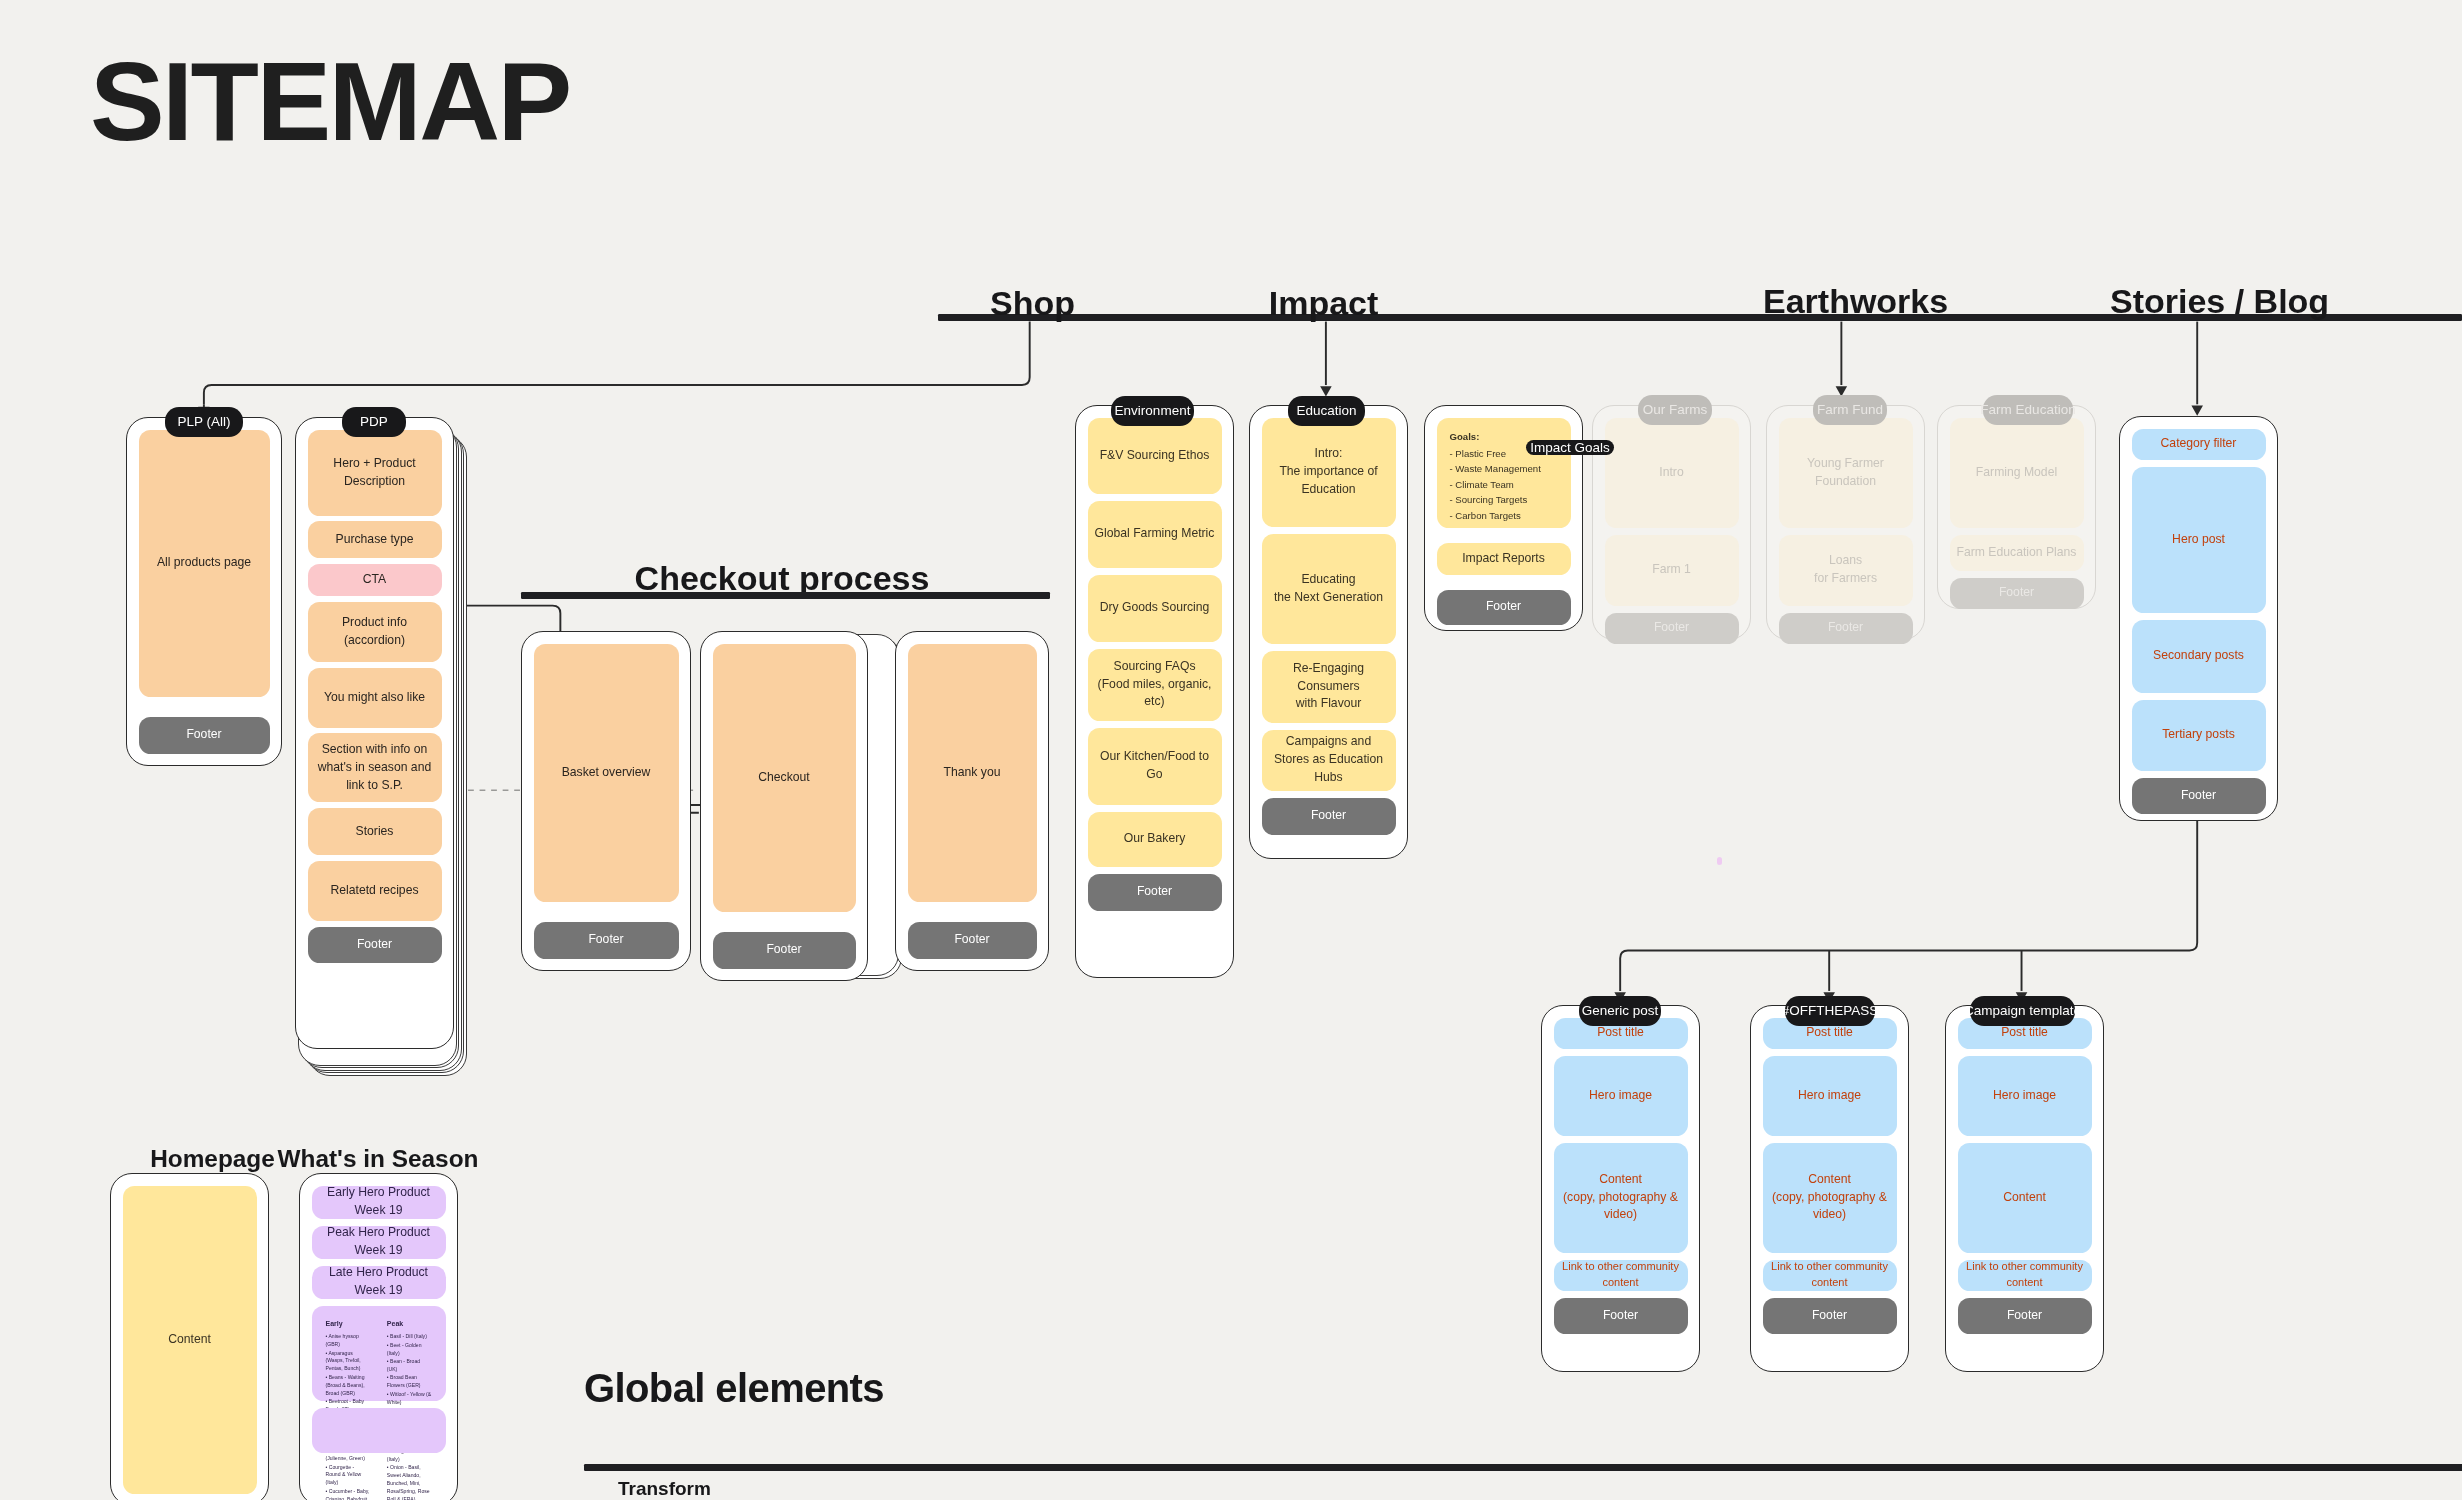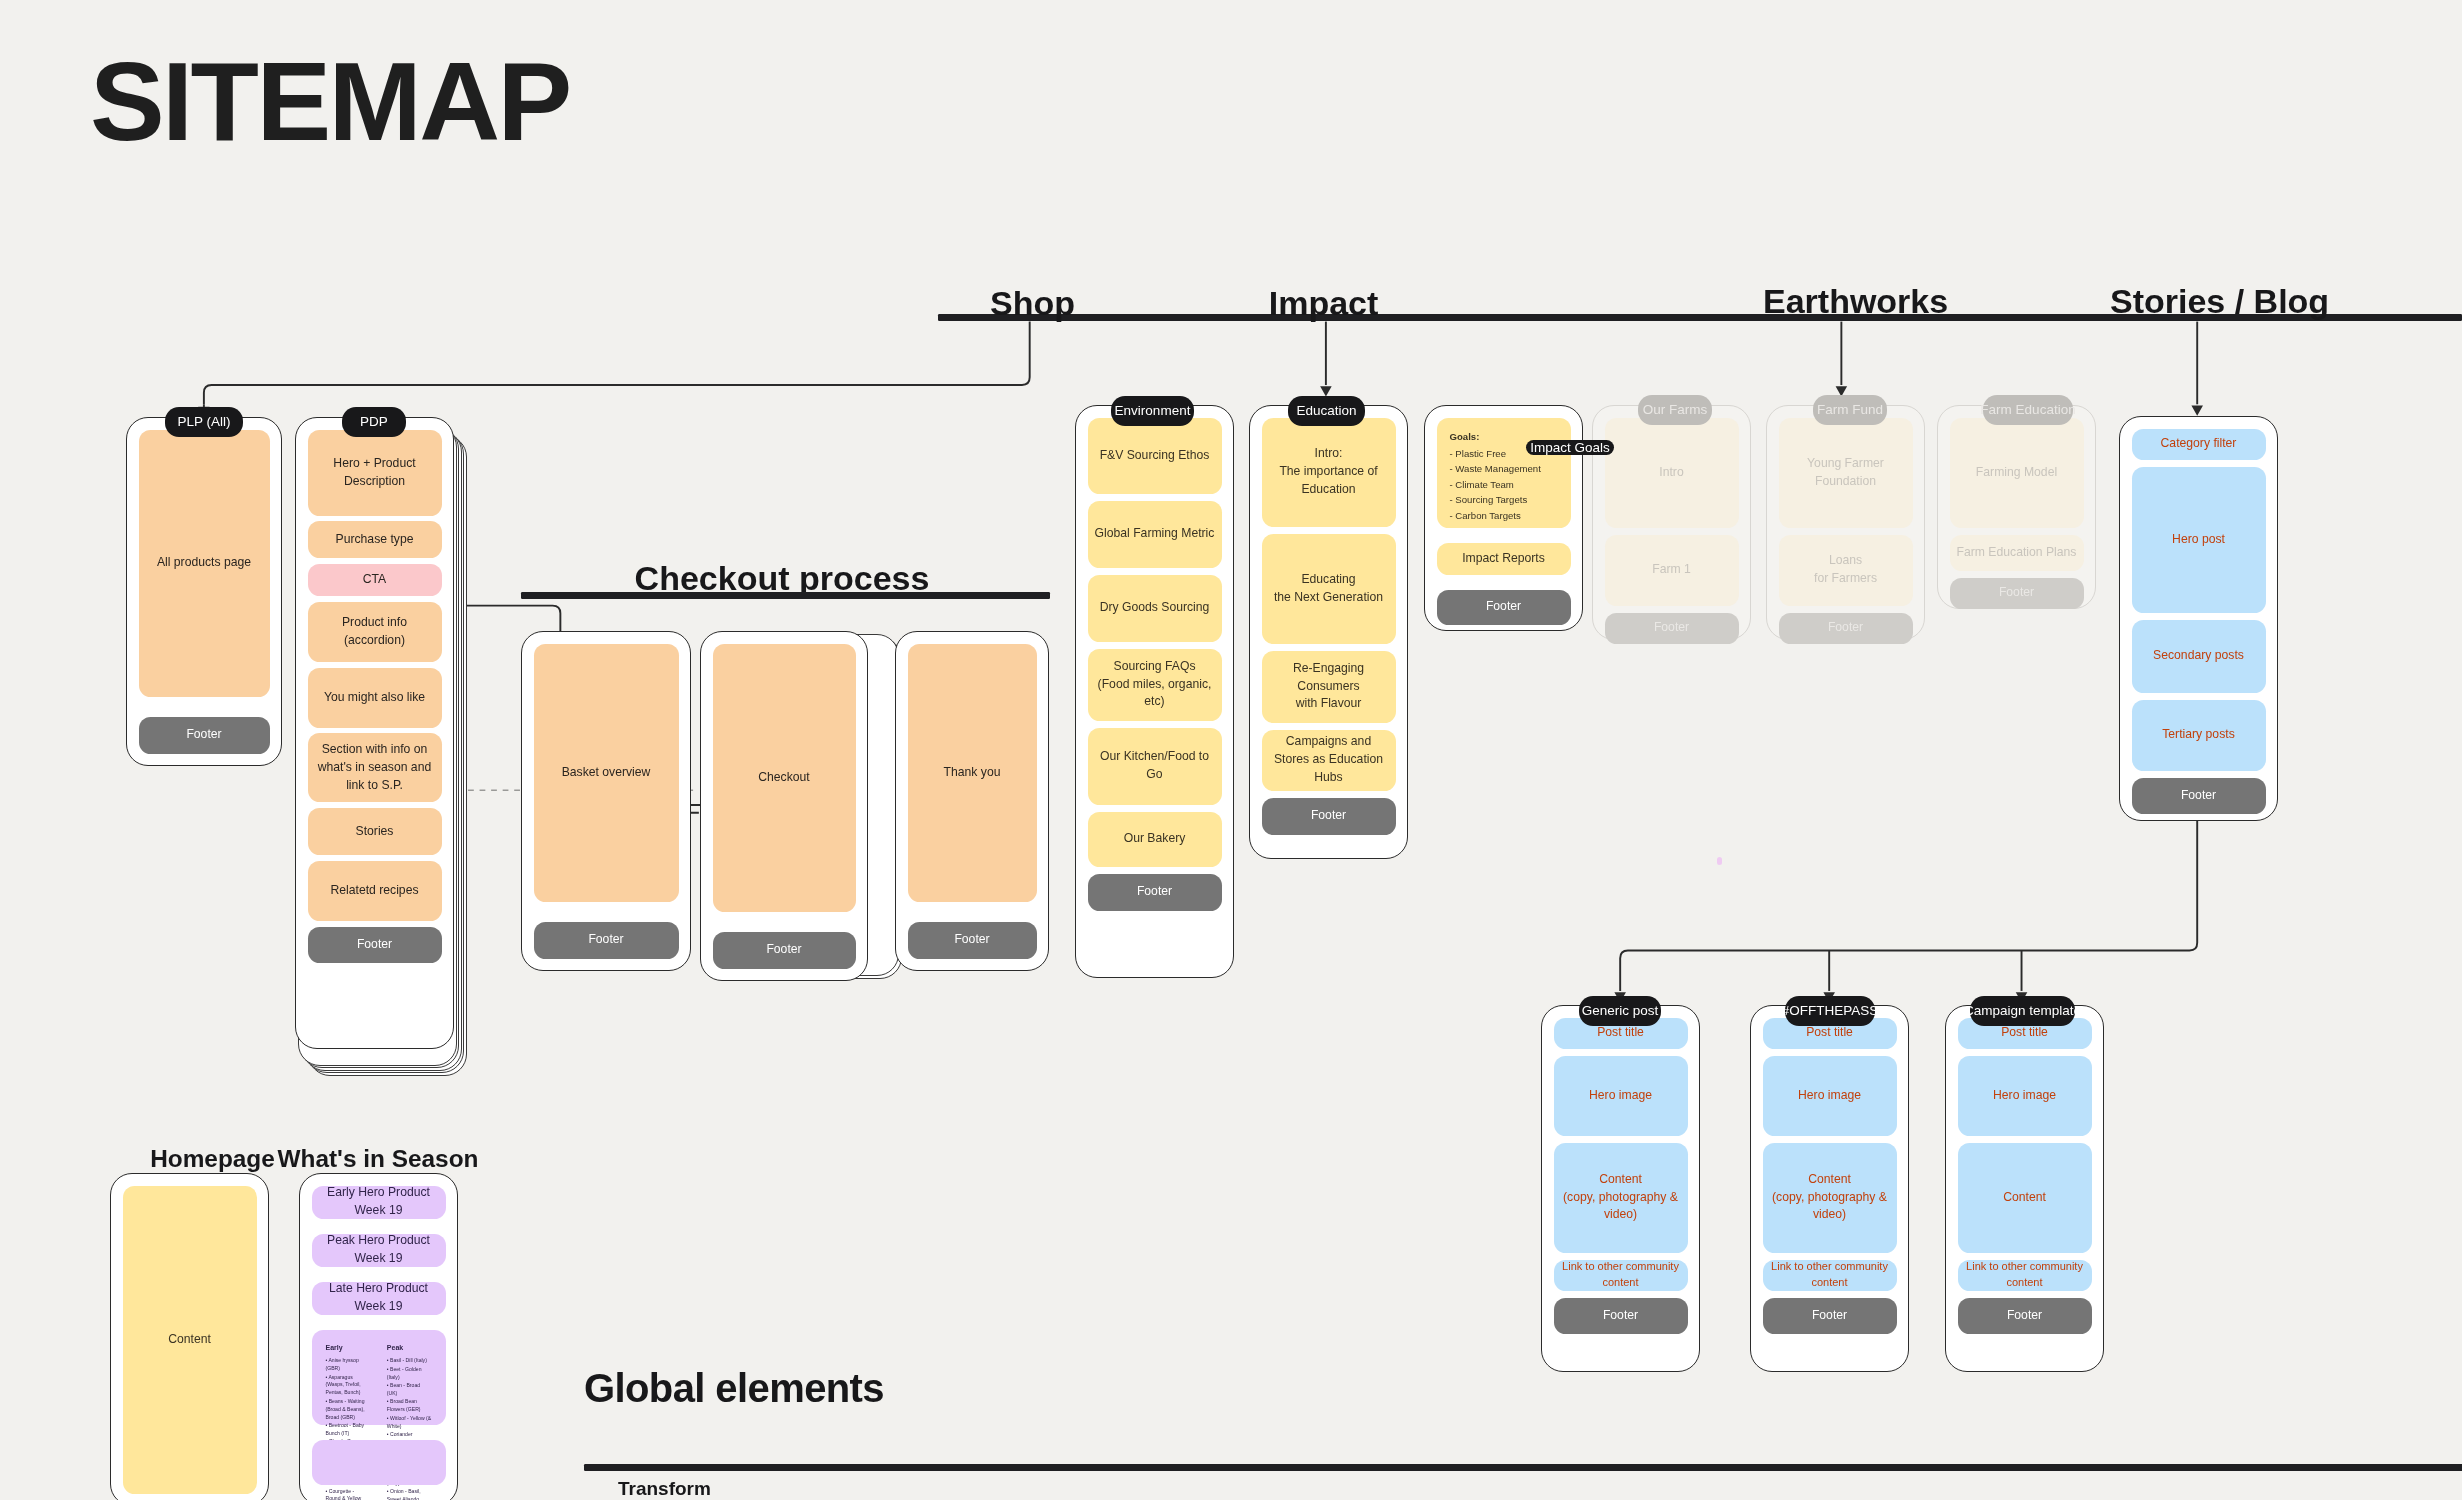--- a/index.html
+++ b/index.html
@@ -390,21 +390,21 @@
 
   <div class="group-title" style="left:110px; top:1145px; width:205px;">Homepage</div>
   <div class="frame" style="left:110px; top:1173px; width:159px; height:333px;">
     <div class="frame-inner">
       <div class="blk yellow grow">Content</div>
     </div>
   </div>
 
   <div class="group-title" style="left:272px; top:1145px; width:212px;">What's in Season</div>
   <div class="frame" style="left:299px; top:1173px; width:159px; height:333px;">
-    <div class="frame-inner" style="gap:15px;">
+    <div class="frame-inner" style="gap:7px;">
       <div class="blk purple" style="height:33px;">Early Hero Product<br>Week 19</div>
       <div class="blk purple" style="height:33px;">Peak Hero Product<br>Week 19</div>
       <div class="blk purple" style="height:33px;">Late Hero Product<br>Week 19</div>
       <div class="blk purple season-list" style="height:95px;">
         <div class="season-col">
           <h5>Early</h5>
           <ul>
             <li>Anise hyssop (GBR)</li>
             <li>Asparagus (Wasps, Trefoil, Pentas, Bunch)</li>
             <li>Beans - Waiting (Broad &amp; Beans), Broad (GBR)</li>

